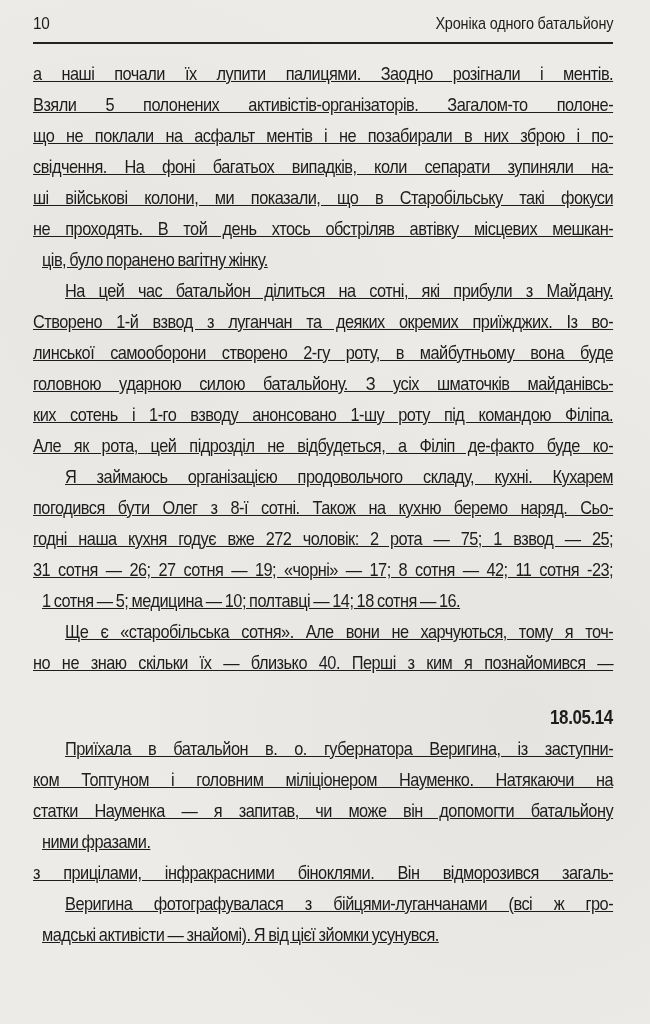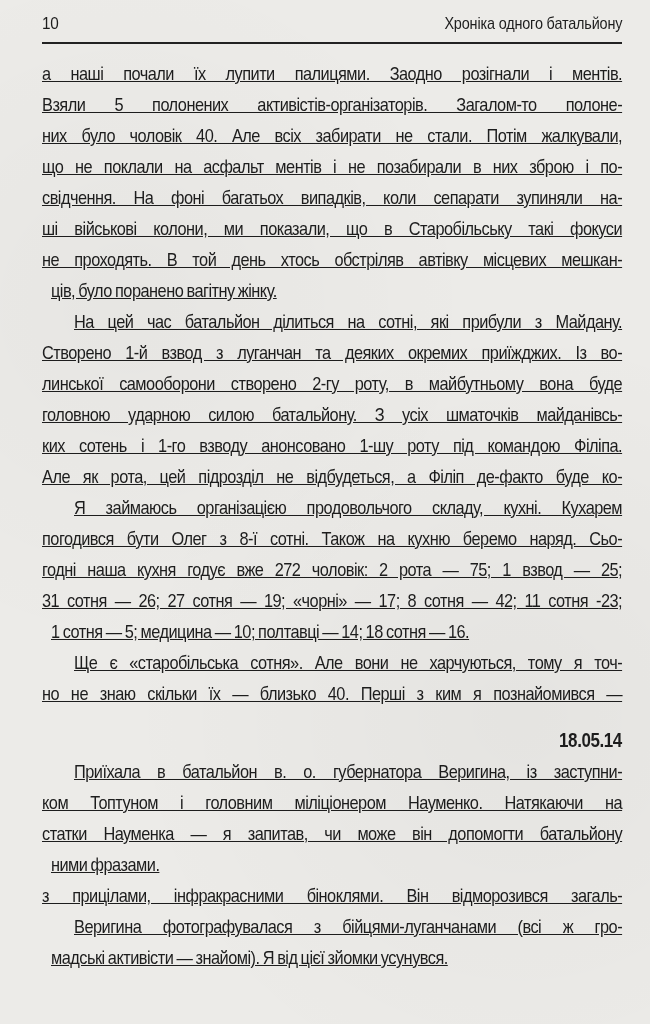--- a/index.html
+++ b/index.html
@@ -13,21 +13,21 @@
       background-image:
         radial-gradient(circle at 20% 30%, rgba(0,0,0,0.025) 0, rgba(0,0,0,0) 40%),
         radial-gradient(circle at 80% 70%, rgba(0,0,0,0.03) 0, rgba(0,0,0,0) 45%);
       position: relative;
       overflow: hidden;
       font-family: "Liberation Sans", "DejaVu Sans", sans-serif;
       color: #1d1d1d;
     }
     .page {
       position: absolute;
-      left: 42px;
+      left: 33px;
       top: 0;
       width: 580px;
       height: 936px;
     }
     .running-head {
       position: absolute;
       top: 14px;
       left: 0;
       width: 580px;
       height: 26px;
@@ -95,21 +95,21 @@
     .line.indent > span {
       width: calc((100%) * 1.163);
     }
     .date-heading {
       height: 35px;
       line-height: 38px;
       font-size: 20px;
       font-weight: bold;
       text-align: right;
       letter-spacing: -0.5px;
-      margin-top: 12px;
+      margin-top: 20px;
     }
     .date-heading span {
       display: inline-block;
       transform: scaleX(0.85);
       transform-origin: right;
     }
   </style>
 </head>
 <body>
 
@@ -123,23 +123,20 @@
   <div class="body-text" id="body-text">
 
     <div class="paragraph">
       <div class="line">
           <span>а наші почали їх лупити палицями. Заодно розігнали і ментів.</span>
         </div>
       <div class="line">
           <span>Взяли 5 полонених активістів-організаторів. Загалом-то полоне-</span>
         </div>
       <div class="line">
-          <span>них було чоловік 40. Але всіх забирати не стали. Потім жалкували,</span>
-        </div>
-      <div class="line">
           <span>що не поклали на асфальт ментів і не позабирали в них зброю і по-</span>
         </div>
       <div class="line">
           <span>свідчення. На фоні багатьох випадків, коли сепарати зупиняли на-</span>
         </div>
       <div class="line">
           <span>ші військові колони, ми показали, що в Старобільську такі фокуси</span>
         </div>
       <div class="line">
           <span>не проходять. В той день хтось обстріляв автівку місцевих мешкан-</span>

